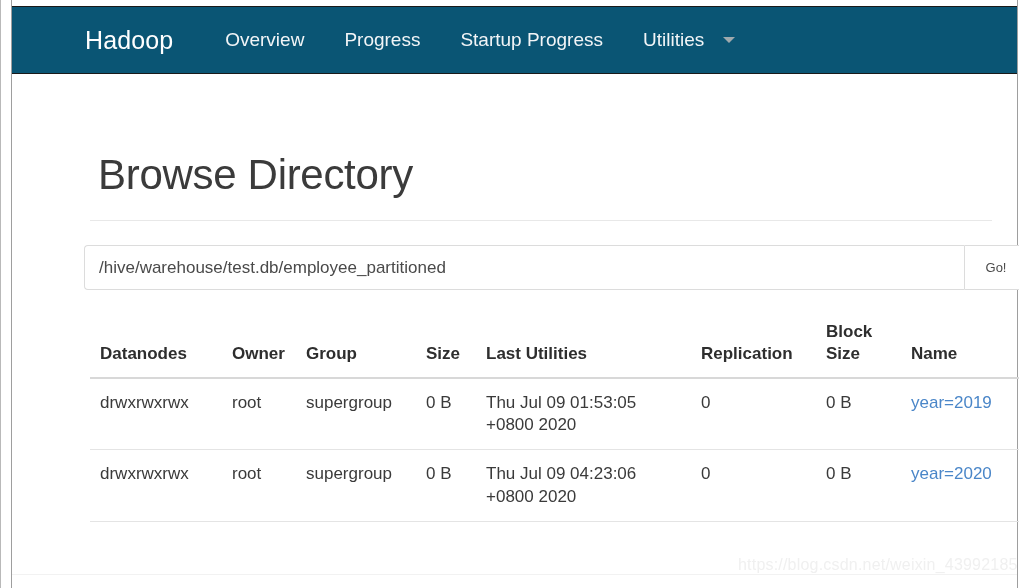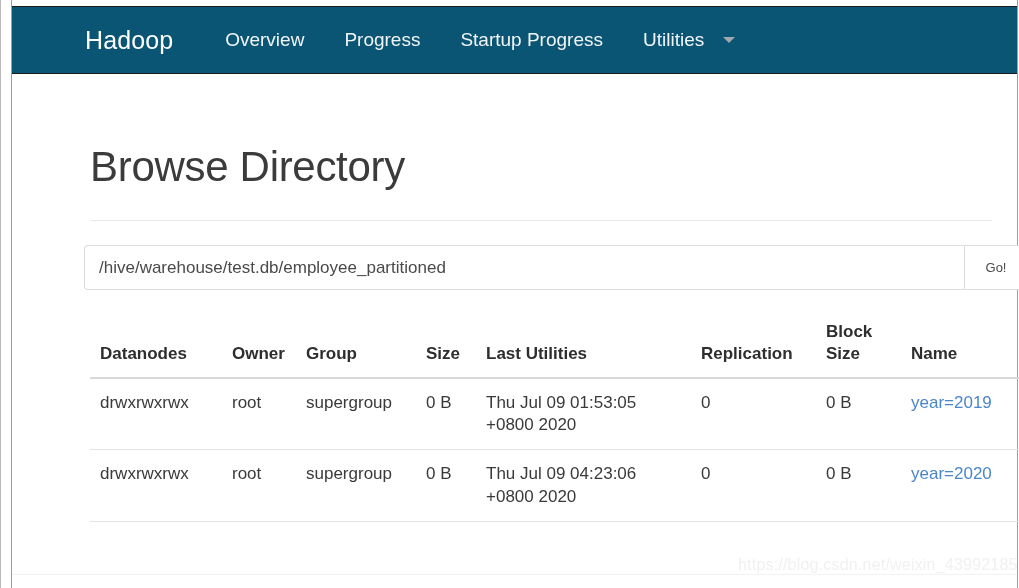--- a/index.html
+++ b/index.html
@@ -97,21 +97,21 @@
 
   
   .content {
     position: absolute;
     left: 12px;
     top: 75px;
     width: 1005px;
   }
 
   .page-title {
-    margin: 0;
+    margin: 8px;
     padding: 0;
     position: absolute;
     left: 78px;
     top: 68px;
     font-size: 42px;
     font-weight: 400;
     color: #3b3b3b;
     letter-spacing: -0.3px;
     white-space: nowrap;
   }

